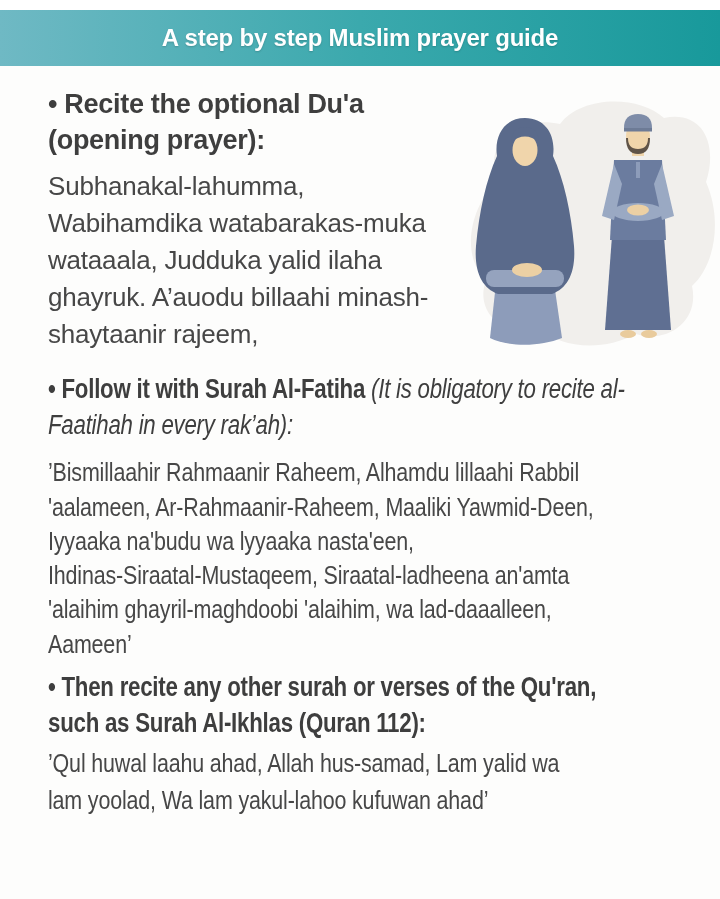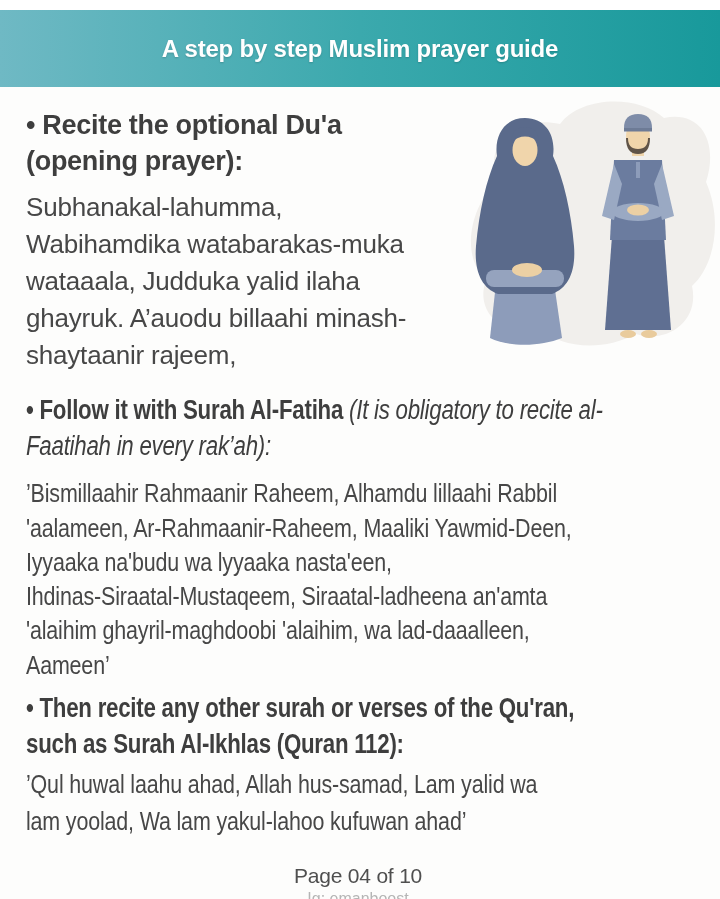--- a/index.html
+++ b/index.html
@@ -7,33 +7,33 @@
     width: 720px; height: 899px;
     overflow: hidden;
     background: #fdfdfc;
     font-family: "Liberation Sans", sans-serif;
   }
   .page { position: relative; width: 720px; height: 899px; }
 
   .top-strip { height: 10px; background: #ffffff; }
 
   .header-bar {
-    height: 77px;
+    height: 56px;
     background: linear-gradient(90deg, #6fb9c4 0%, #3ba9ad 50%, #18999b 100%);
     display: flex; align-items: center; justify-content: center;
   }
   .header-title {
     color: #ffffff;
     font-size: 24px;
     font-weight: bold;
     letter-spacing: -0.2px;
     text-shadow: 0 1px 2px rgba(0,0,0,0.18);
   }
 
-  .main { padding: 20px 30px 0 26px; }
+  .main { padding: 20px 30px 0 48px; }
 
   .prewrap { white-space: pre-line; }
 
   .heading {
     color: #3e3e3e;
     font-size: 27px;
     font-weight: bold;
     line-height: 1.34;
     letter-spacing: -0.3px;
     margin: 0;
@@ -152,19 +152,15 @@
 Aameen’</p>
     </div>
 
     <div class="section-3 condensed">
       <h2 class="heading prewrap">• Then recite any other surah or verses of the Qu'ran,
 such as Surah Al-Ikhlas (Quran 112):</h2>
       <p class="body-text prewrap">’Qul huwal laahu ahad, Allah hus-samad, Lam yalid wa
 lam yoolad, Wa lam yakul-lahoo kufuwan ahad’</p>
     </div>
 
-    <div class="footer">
-      <div class="page-number">Page 04 of 10</div>
-      <div class="credit">Ig: emanboost</div>
-    </div>
 
   </div>
 </div>
 
 </body></html>

